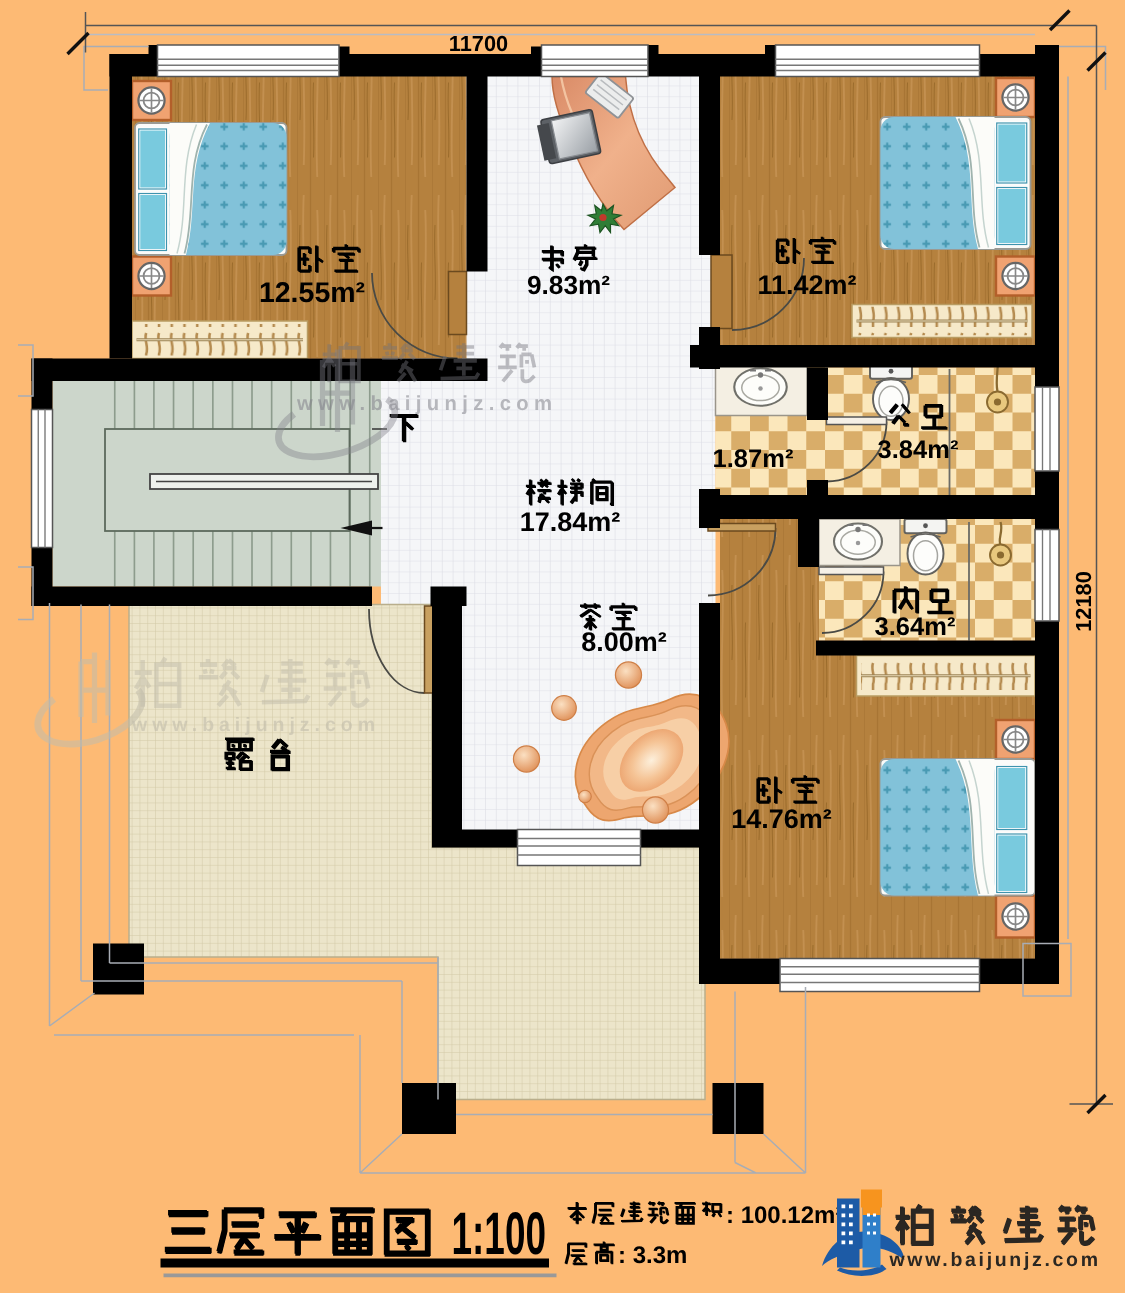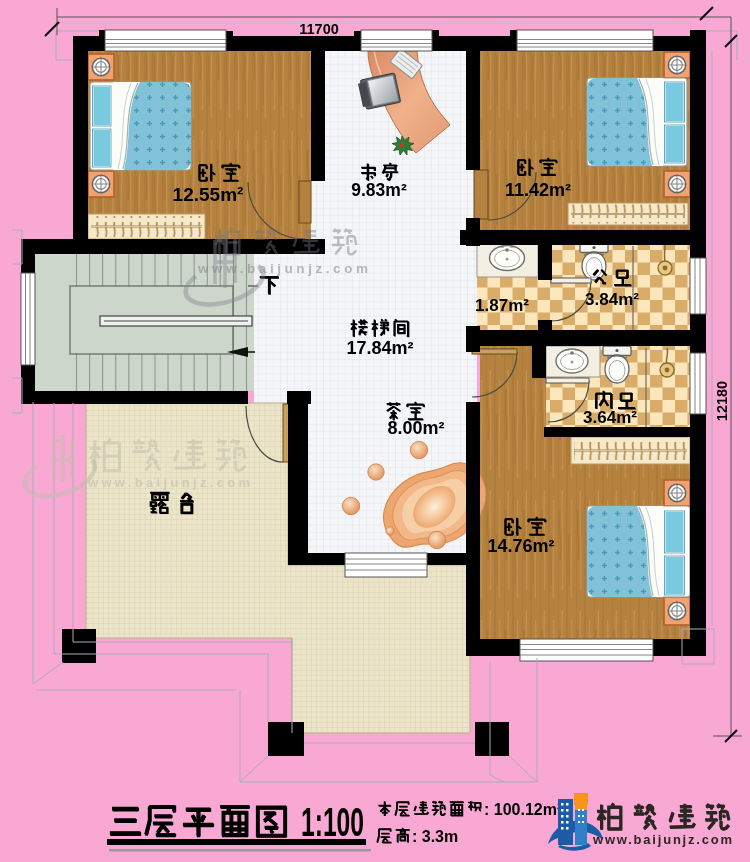--- a/index.html
+++ b/index.html
@@ -1,16 +1,16 @@
 <!DOCTYPE html>
 <html><head>
 <meta charset="utf-8">
 <style>
 html,body{margin:0;padding:0;background:#fff;}
-#plan{position:relative;width:750px;height:862px;background:#f9a8d4;overflow:hidden;
+#plan{position:relative;width:750px;height:862px;background:#fdba74;overflow:hidden;
 font-family:"Liberation Sans",sans-serif;}
 svg text{font-family:"Liberation Sans",sans-serif;}
 </style>
 </head>
 <body>
 <div id="plan">
 <svg width="750" height="862" viewBox="0 0 750 862" xmlns="http://www.w3.org/2000/svg">
 <defs>
 <pattern id="wood" width="18" height="120" patternUnits="userSpaceOnUse">
  <rect width="18" height="120" fill="#b5813e"></rect>

